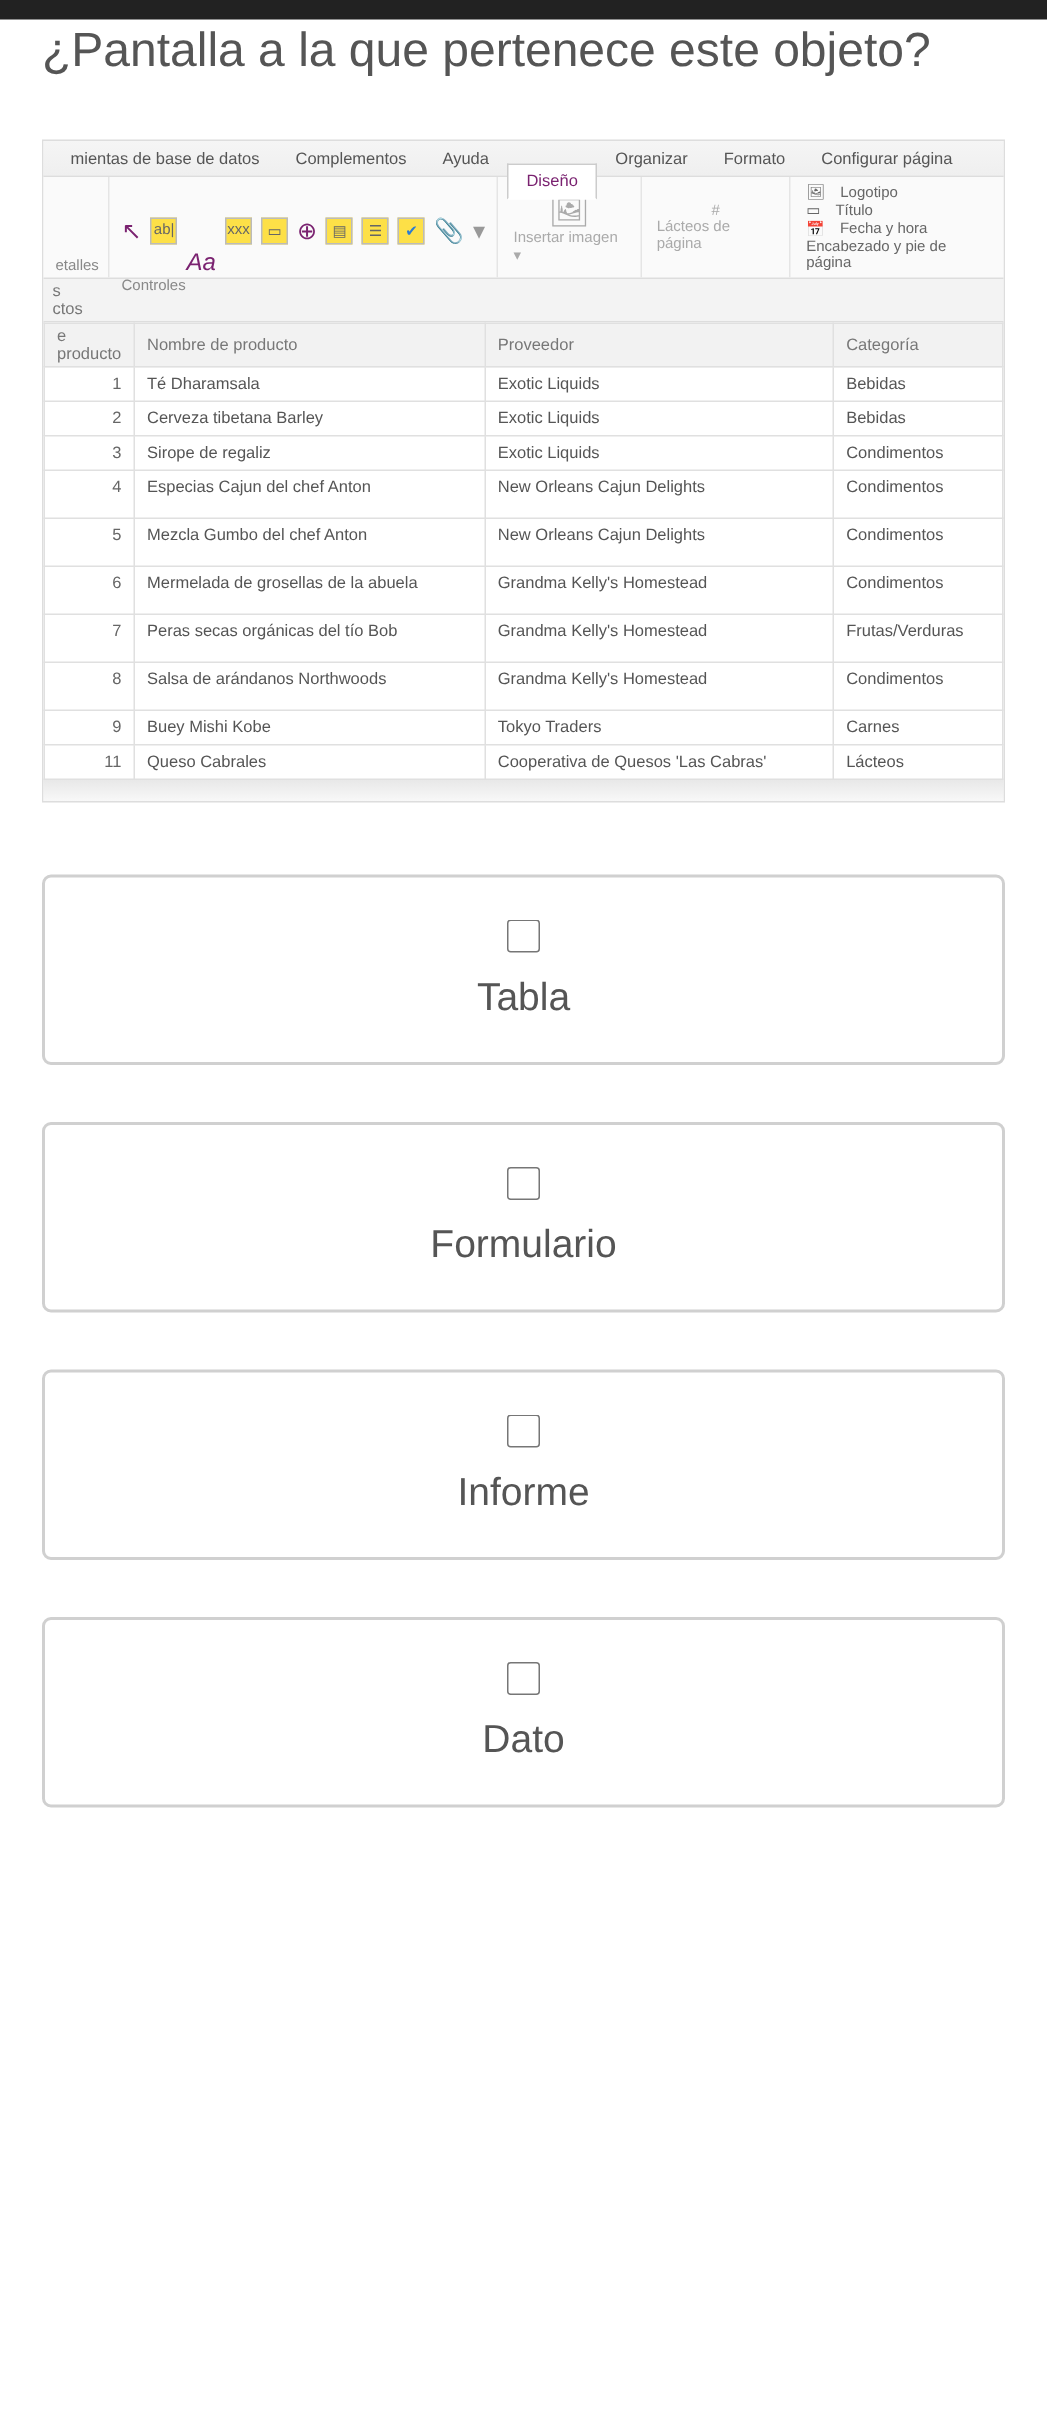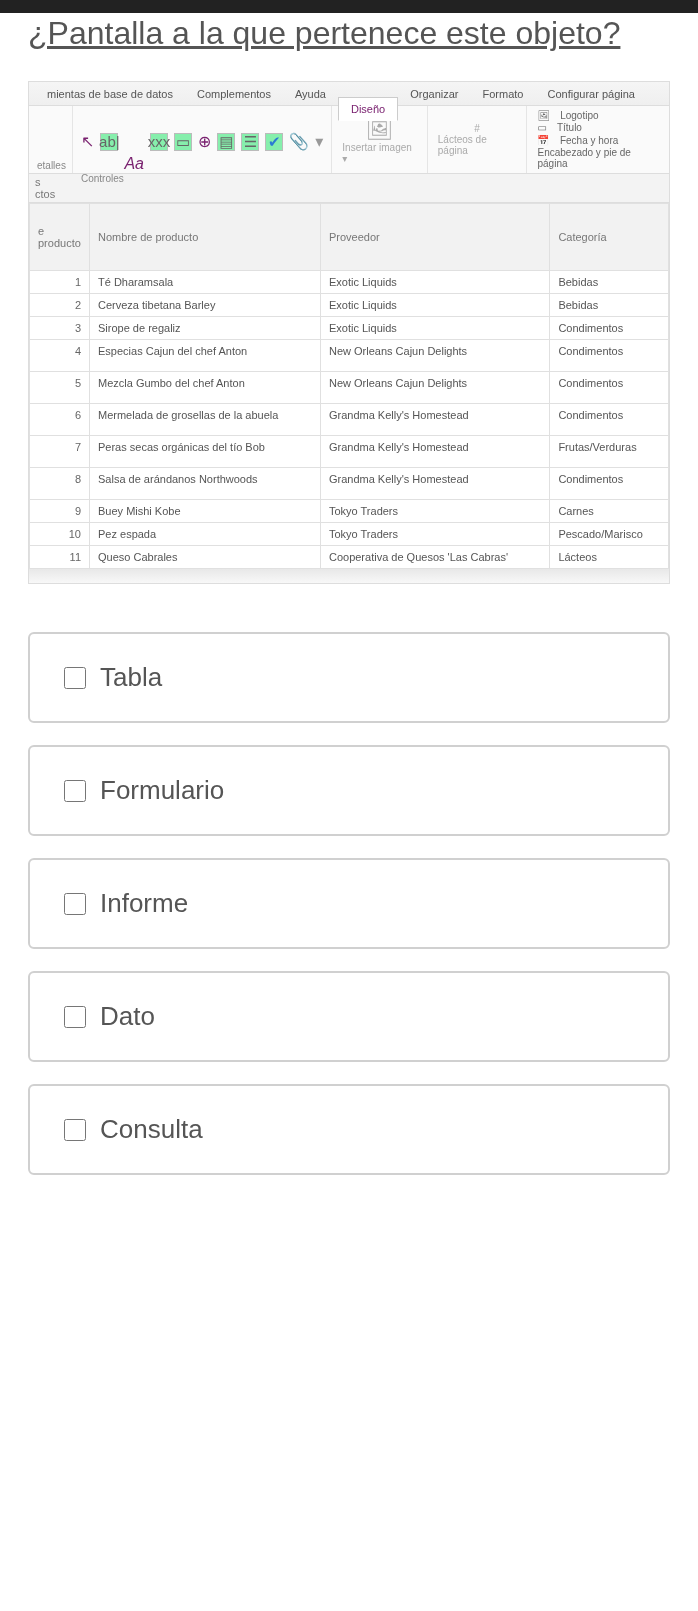--- a/index.html
+++ b/index.html
@@ -1,45 +1,45 @@
 <!DOCTYPE html>
 <html><head>
 <meta charset="utf-8">
 <style>
   * { box-sizing: border-box; margin: 0; padding: 0; }
   body { font-family: Arial, Helvetica, sans-serif; background: #fff; color: #333; width: 698px; }
   .topbar { background: #222; color: #ddd; height: 13px; }
   .page { padding: 0 28px; }
   .progress { font-size: 18px; color: #888; font-weight: bold; padding: 2px 0 10px 0; border-bottom: 1px solid #eee; margin-bottom: 26px;}
   .progress .lbl { color:#444; }
-  .question { font-size: 32px; line-height: 1.25; color: #555; font-weight: 400; margin-bottom: 28px; text-decoration: underline; }
+  .question { font-size: 32px; line-height: 1.25; color: #555; font-weight: 400; margin-bottom: 40px; }
   .figure { border: 1px solid #ddd; background: #fafafa; margin-bottom: 48px; }
   
   .ribbon-tabs { display:flex; background: linear-gradient(#f5f5f5,#efefef); font-size:11px; color:#555; border-bottom:1px solid #ddd; height:24px; align-items:center; padding-left:6px; gap:0; }
   .ribbon-tabs span { padding: 5px 12px; white-space:nowrap; }
   .ribbon-tabs .active { background:#fff; border:1px solid #ccc; border-bottom:1px solid #fff; color:#7a2270; position:relative; top:15px; }
   .ribbon-body { display:flex; background:#fafafa; border-bottom:1px solid #ddd; height:68px; font-size:10px; color:#777; }
   .ribbon-group { border-right:1px solid #e5e5e5; padding:4px 8px 2px 8px; display:flex; flex-direction:column; justify-content:space-between; }
   .ribbon-group .icons { display:flex; gap:6px; align-items:center; font-size:16px; color:#7a2270; }
-  .ribbon-group .icons .box { width:18px;height:18px;border:1px solid #bbb; display:inline-flex;align-items:center;justify-content:center;font-size:15px;color:#666;background:#86efac;}
+  .ribbon-group .icons .box { width:18px;height:18px;border:1px solid #bbb; display:inline-flex;align-items:center;justify-content:center;font-size:10px;color:#666;background:#fde047;}
   .ribbon-group .glabel { font-size:10px; color:#888; }
   .ribbon-insert { display:flex; flex-direction:column; align-items:center; justify-content:center; font-size:10px; color:#aaa; padding:4px 10px; border-right:1px solid #e5e5e5;}
   .ribbon-header { display:flex; flex-direction:column; padding:4px 10px; font-size:10px; color:#666; justify-content:space-between;}
   .ribbon-header .row { display:flex; gap:10px; align-items:center;}
   .objtab { background:#f3f3f3; border-bottom:1px solid #ddd; font-size:11px; color:#777; padding:2px 6px;}
   .titlebar { background:linear-gradient(#e9eef7,#d9e2f0); padding:8px 12px; border-bottom:1px solid #c7d0df; }
   .titlebar span { color:#6a3b1e; font-size:18px; font-weight:400; }
   .datatable { width:100%; border-collapse:collapse; font-size:11px; color:#555; background:#fff;}
-  .datatable th { background:#f2f2f2; text-align:left; font-weight:400; color:#777; padding:21px 8px; border:1px solid #e0e0e0;}
+  .datatable th { background:#f2f2f2; text-align:left; font-weight:400; color:#777; padding:2px 8px; border:1px solid #e0e0e0;}
   .datatable td { border:1px solid #e0e0e0; padding:5px 8px; vertical-align:top; }
   .datatable td.num { text-align:right; width:60px; color:#666;}
   .datatable tr.spaced td { padding-bottom:14px; }
   .scroll-shadow { height:14px; background:linear-gradient(#e8e8e8,#f8f8f8); }
   
-  .option { border: 2px solid #d0d0d0; border-radius: 6px; padding: 28px 34px; margin-bottom: 22px; display:flex; align-items:center; gap:14px; cursor:pointer; }
+  .option { border: 2px solid #d0d0d0; border-radius: 6px; padding: 28px 45px; margin-bottom: 38px; display:flex; align-items:center; gap:14px; cursor:pointer;flex-direction:column; }
   .option input[type=checkbox] { width:22px; height:22px; accent-color:#666; }
   .option-label { font-size: 26px; color:#555; }
 </style>
 </head>
 <body>
 
 <div class="topbar"></div>
 
 <div class="page">
 
@@ -162,26 +162,20 @@
             <td>Grandma Kelly's Homestead</td>
             <td>Condimentos</td>
           </tr>
           <tr>
             <td class="num">9</td>
             <td>Buey Mishi Kobe</td>
             <td>Tokyo Traders</td>
             <td>Carnes</td>
           </tr>
           <tr>
-            <td class="num">10</td>
-            <td>Pez espada</td>
-            <td>Tokyo Traders</td>
-            <td>Pescado/Marisco</td>
-          </tr>
-          <tr>
             <td class="num">11</td>
             <td>Queso Cabrales</td>
             <td>Cooperativa de Quesos 'Las Cabras'</td>
             <td>Lácteos</td>
           </tr>
         </tbody>
     </table>
     <div class="scroll-shadow"></div>
   </div>
 
@@ -195,18 +189,14 @@
         <span class="option-label">Formulario</span>
       </label>
       <label class="option">
         <input type="checkbox" style="">
         <span class="option-label">Informe</span>
       </label>
       <label class="option">
         <input type="checkbox" style="">
         <span class="option-label">Dato</span>
       </label>
-      <label class="option">
-        <input type="checkbox" style="">
-        <span class="option-label">Consulta</span>
-      </label>
     </div>
 </div>
 
 </body></html>

